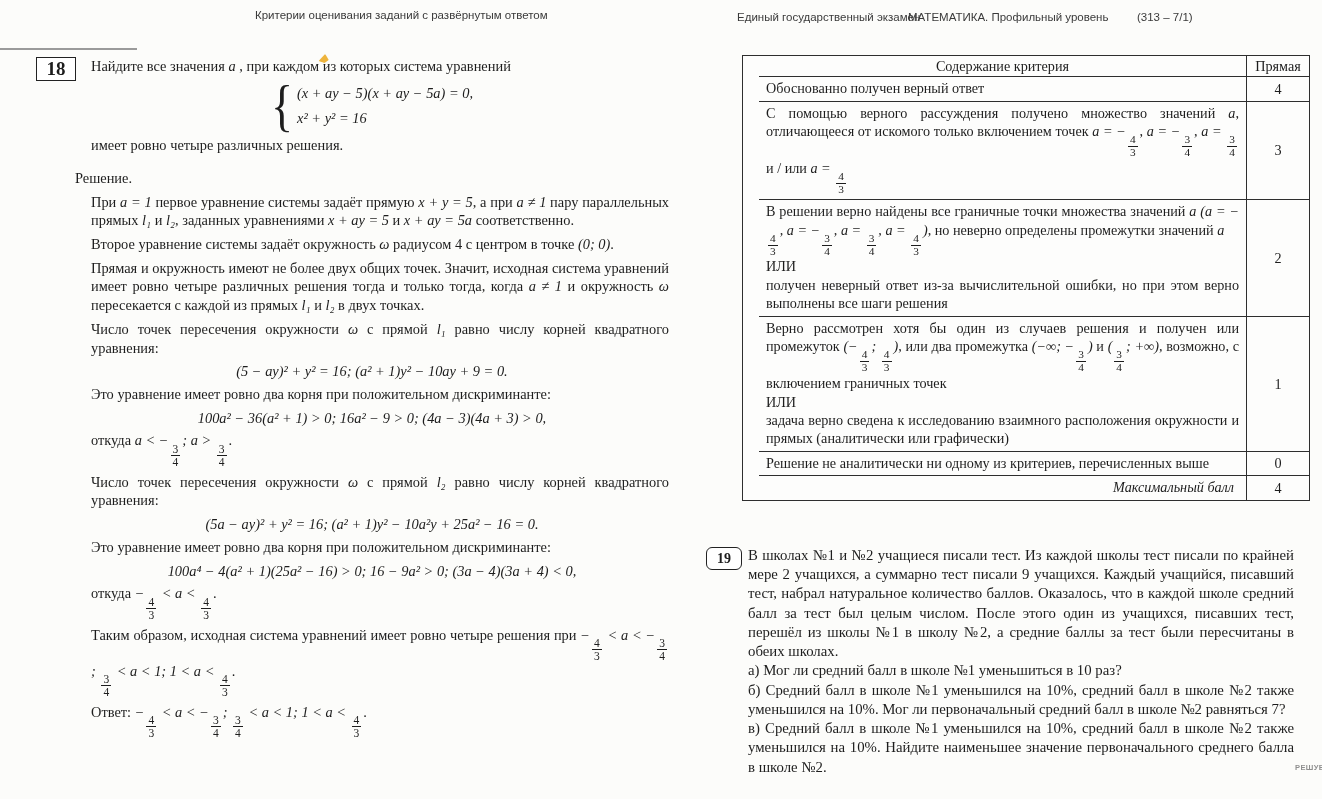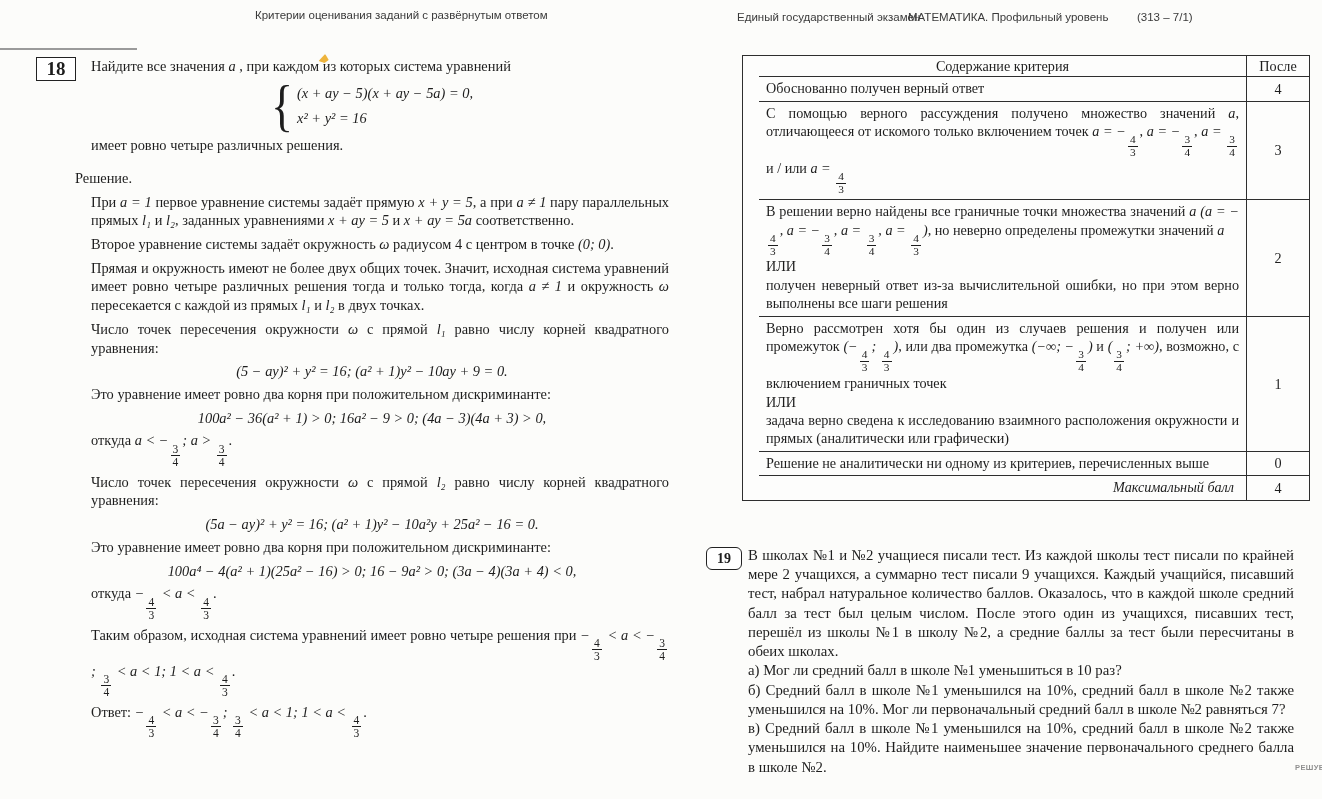--- a/index.html
+++ b/index.html
@@ -142,21 +142,21 @@
           </span> &lt; a &lt; 1; 1 &lt; a &lt; <span class="frac">
             <span>4</span>
             <span>3</span>
           </span></span><span>.</span></p>
 
   </div>
 
   <div class="crit-table">
     <div class="trow thead">
       <div class="crit">Содержание критерия</div>
-      <div class="score">После</div>
+      <div class="score">Прямая</div>
     </div>
 
       <div class="trow">
         <div class="crit"><span>Обоснованно получен верный ответ</span></div>
         <div class="score">4</div>
       </div>
 
       <div class="trow">
         <div class="crit"><span>С помощью верного рассуждения получено множество значений </span><span class="m">a</span><span>, отличающееся от искомого только включением точек </span><span class="m">a = −<span class="frac"><span>4</span><span>3</span></span></span><span>, </span><span class="m">a = −<span class="frac"><span>3</span><span>4</span></span></span><span>, </span><span class="m">a = <span class="frac"><span>3</span><span>4</span></span></span><span> и / или </span><span class="m">a = <span class="frac"><span>4</span><span>3</span></span></span><span></span></div>
         <div class="score">3</div>

